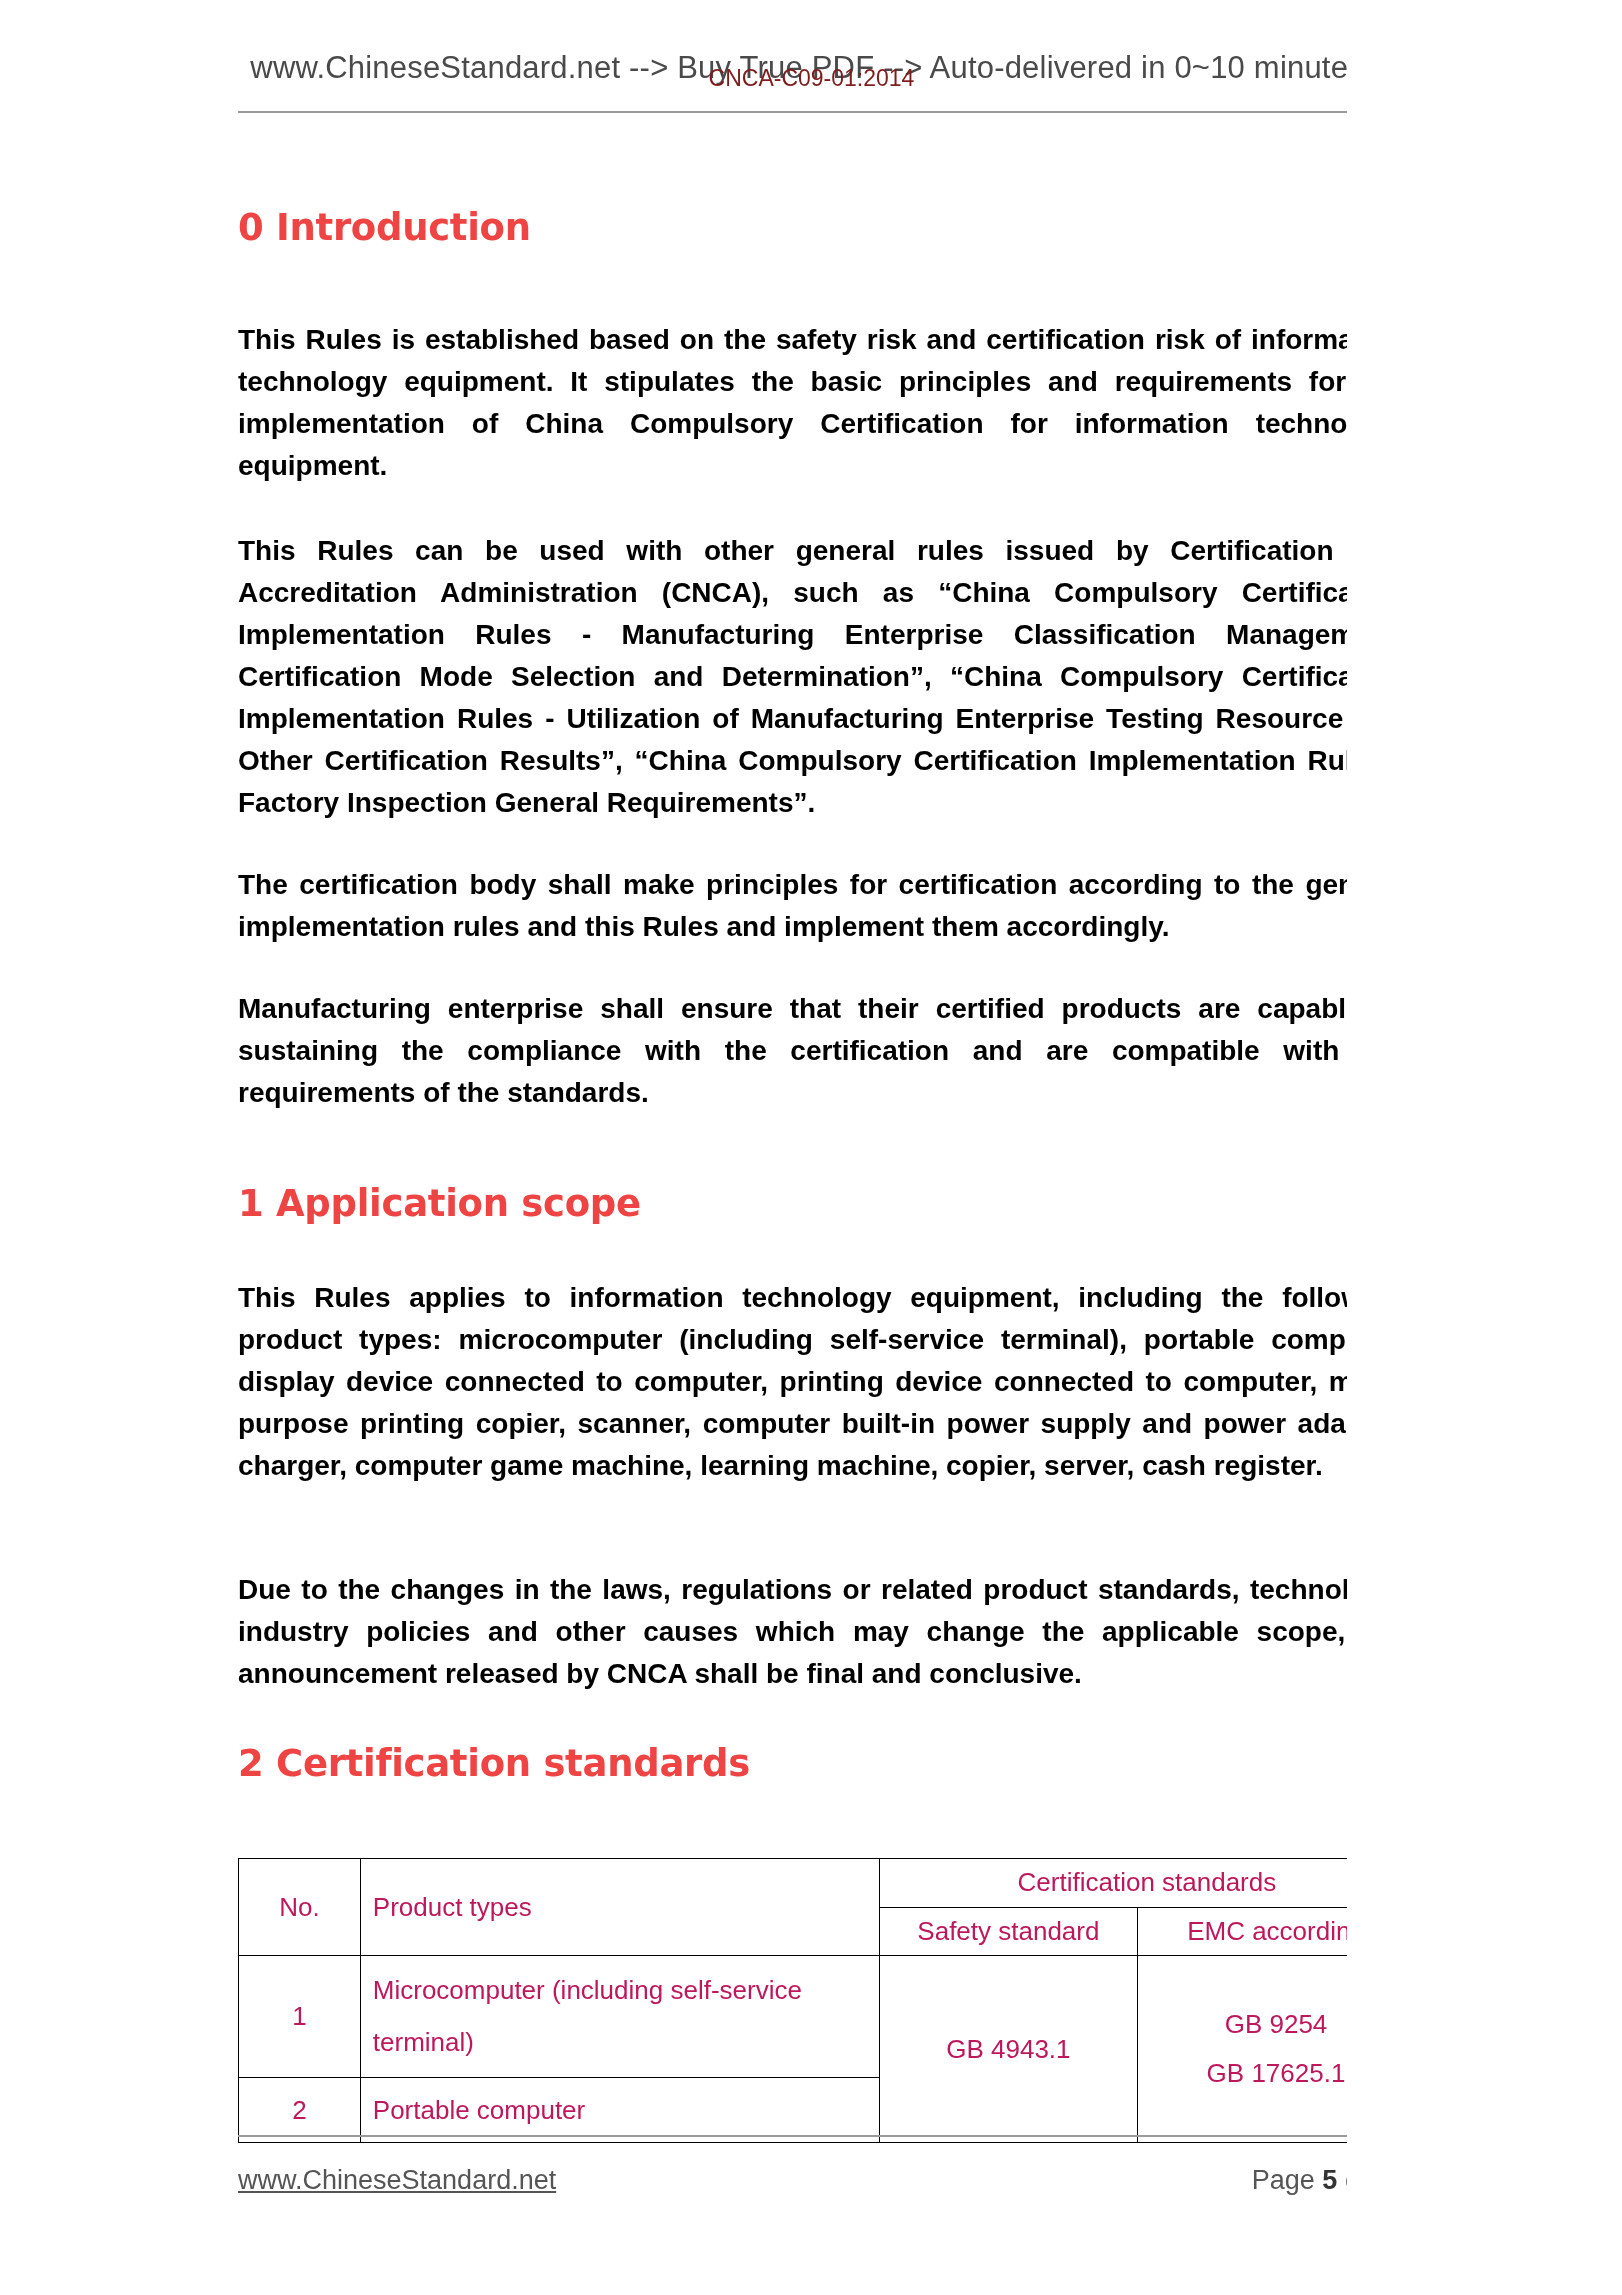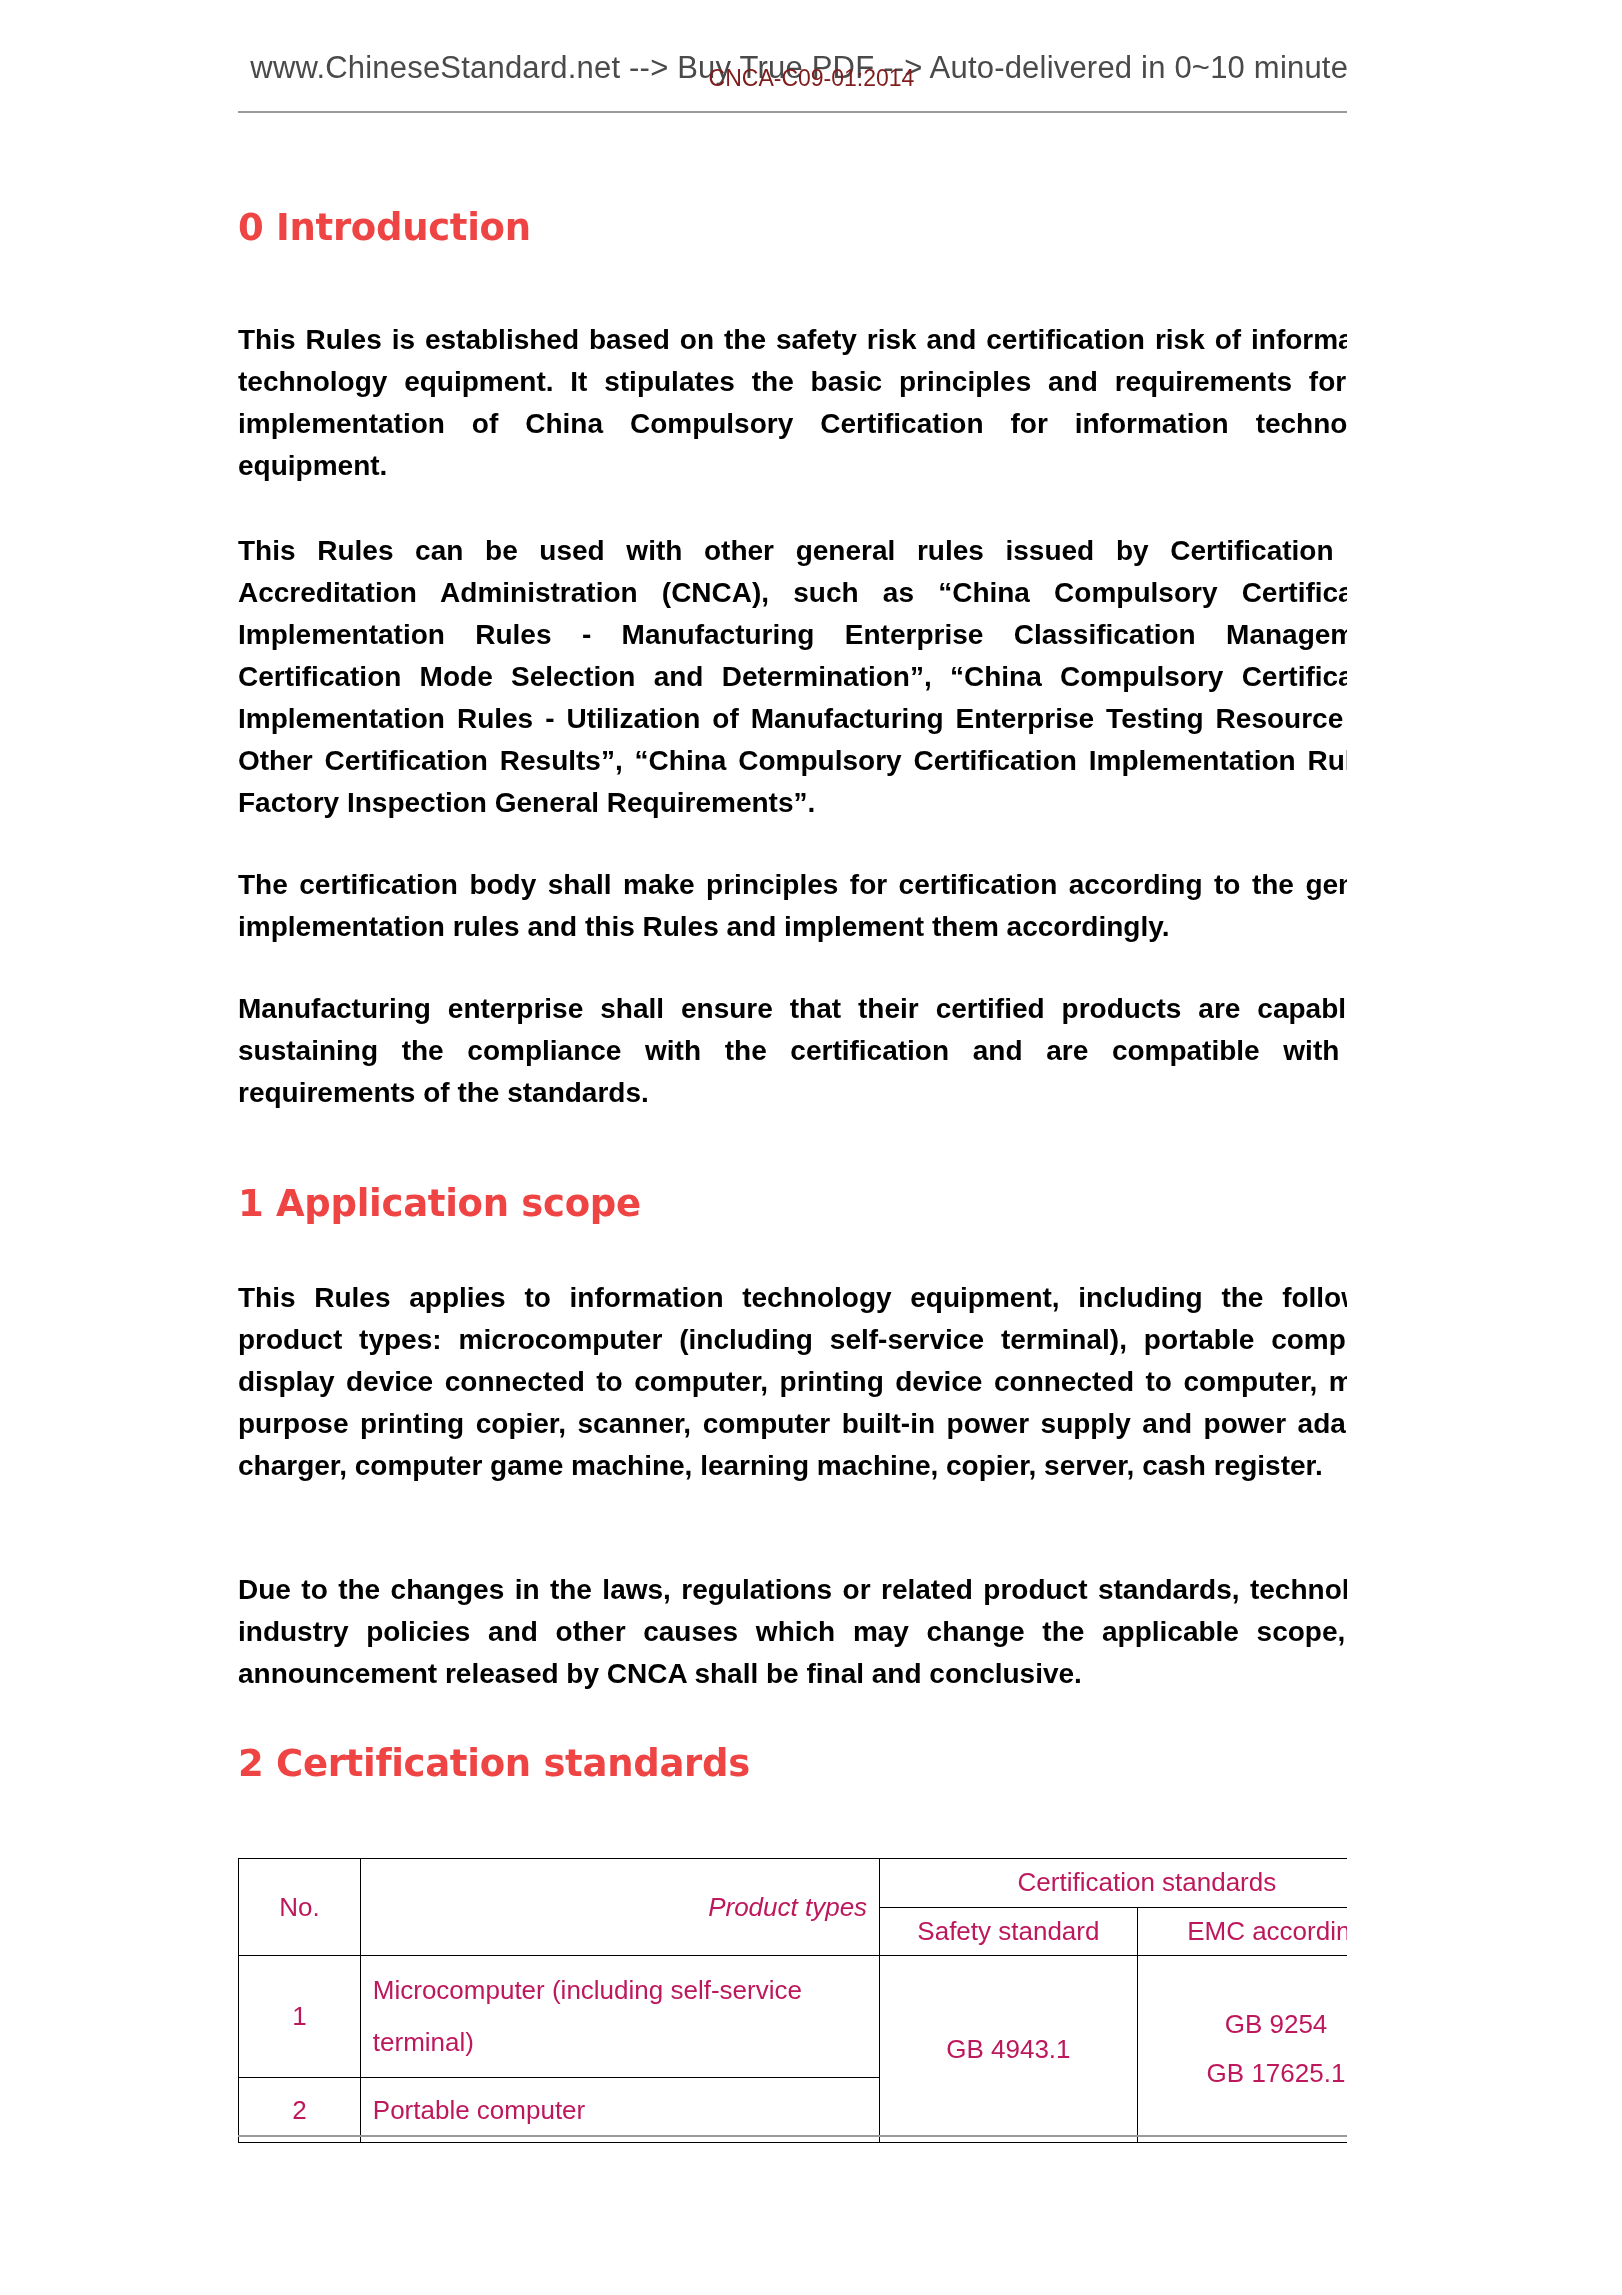--- a/index.html
+++ b/index.html
@@ -188,21 +188,21 @@
 
     <div class="blk" style="top:1744px;">
       <h1 class="section-title">2 Certification standards</h1>
     </div>
 
     <div class="blk" style="top:1858px;">
       <table id="std-table">
         <tbody>
           <tr>
             <th class="col-no" rowspan="2">No.</th>
-            <th class="col-prod" rowspan="2" style="text-align:right;font-style:italic;">Product types</th>
+            <th class="col-prod" rowspan="2" style="text-align:left;">Product types</th>
             <th colspan="2">Certification standards</th>
           </tr>
           <tr>
             <th class="col-safety">Safety standard</th>
             <th class="col-emc">EMC according</th>
           </tr>
           <tr>
             <td class="col-no cell-center" style="height:98px;">1</td>
             <td class="col-prod cell-left tall-cell">Microcomputer (including self-service terminal)</td>
             <td class="col-safety cell-center" rowspan="2">GB 4943.1</td>
@@ -216,15 +216,24 @@
             <td class="col-no cell-center" style="height:48px;">2</td>
             <td class="col-prod cell-left">Portable computer</td>
           </tr>
         </tbody>
       </table>
     </div>
 
   </div>
 
   <div id="footer-rule"></div>
+  <div id="footer">
+    <span id="footer-link">www.ChineseStandard.net</span>
+    <span id="footer-page">
+      <span>Page</span>
+      <span class="pnum">5</span>
+      <span>of</span>
+      <span class="pnum">15</span>
+    </span>
+  </div>
 
 </div>
 
 
 </body></html>

